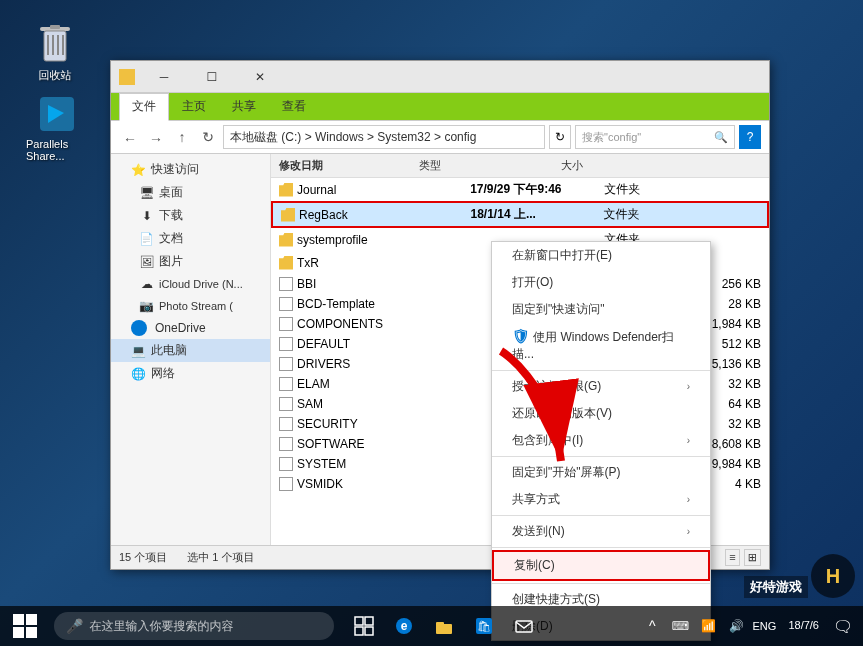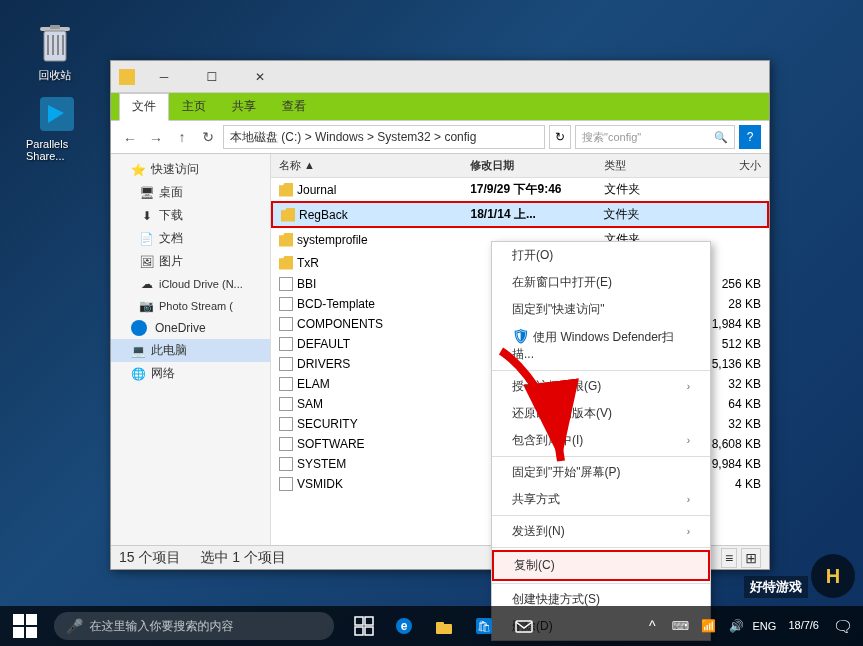--- a/index.html
+++ b/index.html
@@ -257,21 +257,21 @@
       background: white;
       border: 1px solid #999;
       display: inline-block;
     }
 
     
     .status-bar {
       background: #f0f0f0;
       border-top: 1px solid #ccc;
       padding: 2px 8px;
-      font-size: 14px;
+      font-size: 11px;
       color: #333;
       display: flex;
       align-items: center;
       gap: 20px;
       flex-shrink: 0;
       height: 24px;
     }
 
     
     .context-menu {
@@ -546,21 +546,20 @@
           <span>此电脑</span>
         </div>
         <div class="sidebar-item">
           <span class="sidebar-icon">🌐</span>
           <span>网络</span>
         </div>
       </div>
 
       <div class="file-list">
         <div class="file-list-header">
-          <div class="col-name">名称 ▲</div>
           <div class="col-date">修改日期</div>
           <div class="col-type">类型</div>
           <div class="col-size">大小</div>
         </div>
 
         <div class="file-row">
           <div class="col-name">
               <span class="folder-icon"></span>
               <span>Journal</span>
             </div>
@@ -716,24 +715,24 @@
       <span>15 个项目</span>
       <span>选中 1 个项目</span>
       <div style="margin-left:auto;display:flex;gap:4px;">
         <span style="cursor:pointer;border:1px solid #ccc;padding:1px 3px;">≡</span>
         <span style="cursor:pointer;border:1px solid #ccc;padding:1px 3px;">⊞</span>
       </div>
     </div>
 
     <div class="context-menu">
       <div class="menu-item">
+          <span>在新窗口中打开(E)</span>
+        </div>
+      <div class="menu-item">
           <span>打开(O)</span>
-        </div>
-      <div class="menu-item">
-          <span>在新窗口中打开(E)</span>
         </div>
       <div class="menu-item">
           <span>固定到"快速访问"</span>
         </div>
       <div class="menu-item">
         <span><span class="defender-icon">🛡</span> 使用 Windows Defender扫描...</span>
       </div>
       <div class="menu-separator"></div>
       <div class="menu-item">
           <span>授予访问权限(G)</span>

